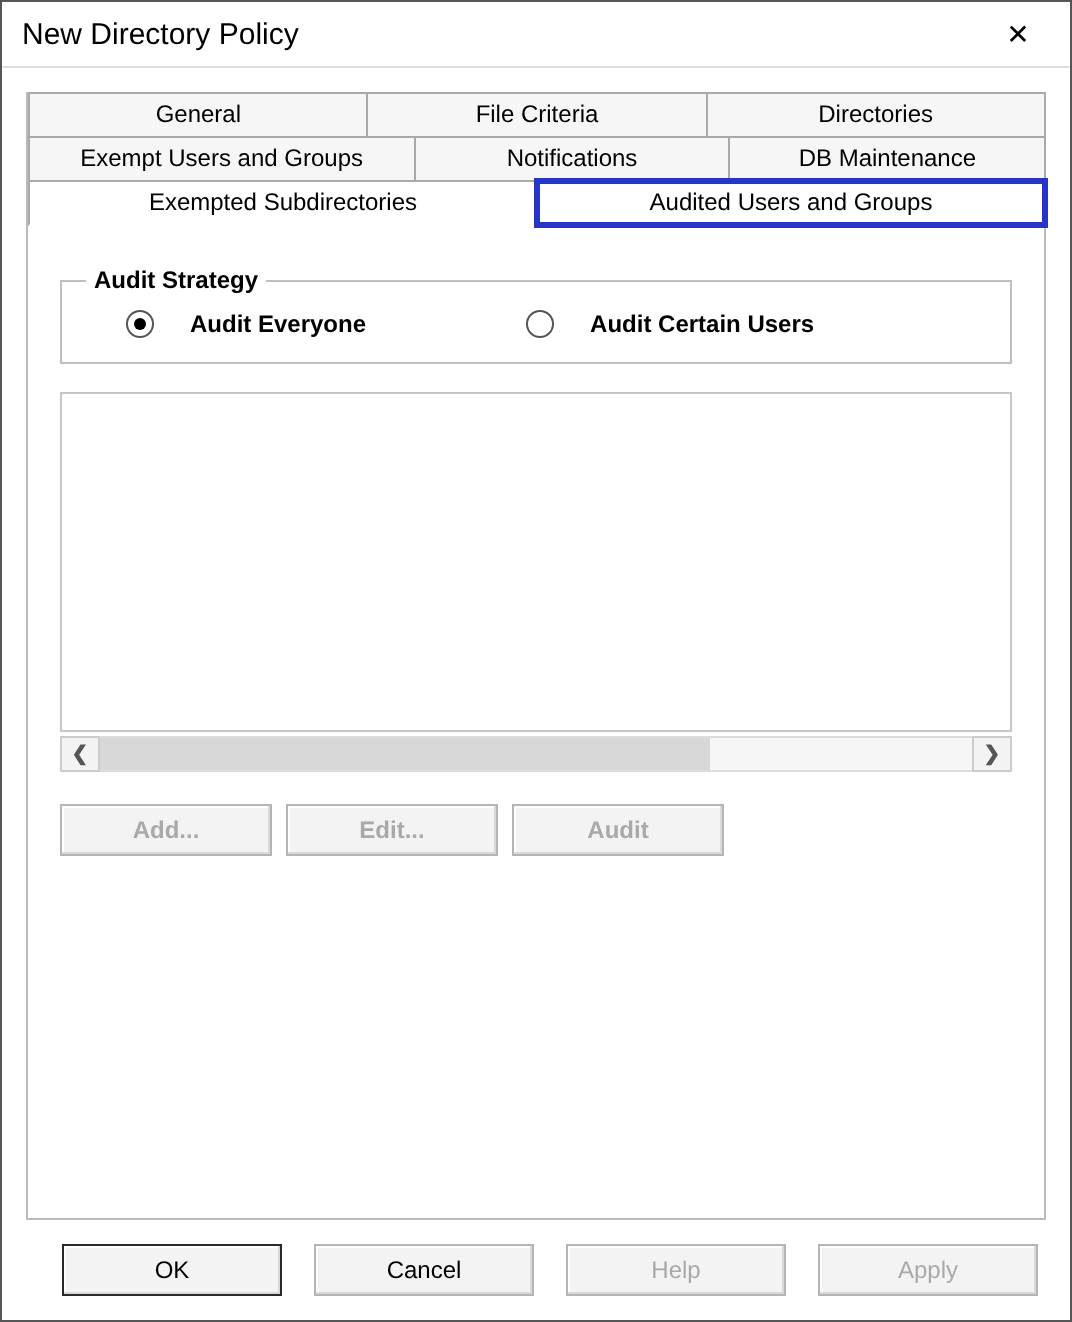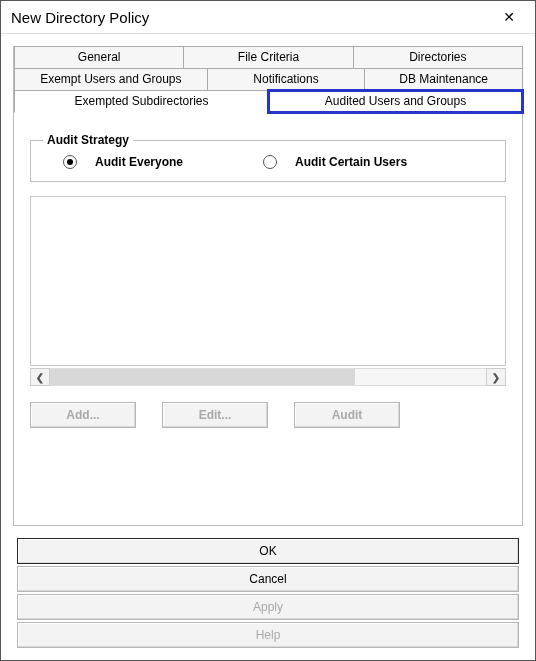--- a/index.html
+++ b/index.html
@@ -170,44 +170,43 @@
   .hscroll .thumb {
     position: absolute;
     left: 0;
     top: 0;
     height: 100%;
     width: 70%;
     background: #d8d8d8;
   }
   .btn-row {
     display: flex;
-    gap: 26px;
+    gap: 7px;
   }
   .btn {
     min-width: 84px;
     height: 24px;
     border: 1px solid #b5b5b5;
     background: #f3f3f3;
     font-size: 12px;
     display: inline-flex;
     align-items: center;
     justify-content: center;
     box-shadow: inset -1px -1px 0 #d9d9d9, inset 1px 1px 0 #fff;
     padding: 0 10px;
     color: #000;
   }
   .btn.disabled {
     color: #a9a9a9;
   }
   .dialog-buttons {
     display: flex;
     justify-content: flex-end;
-    gap: 2px;
+    gap: 16px;
     padding: 12px 4px 4px 4px;
-    flex-direction: column;
   }
   .dialog-buttons .btn {
     min-width: 88px;
   }
   .btn.default {
     border: 1px solid #2a2a2a;
   }
 </style>
 </head>
 <body>
@@ -276,18 +275,18 @@
           <div class="btn disabled">Edit...</div>
           <div class="btn disabled">Audit</div>
         </div>
 
       </div>
     </div>
 
     <div class="dialog-buttons">
       <div class="btn default">OK</div>
       <div class="btn">Cancel</div>
+      <div class="btn disabled">Help</div>
       <div class="btn disabled">Apply</div>
-      <div class="btn disabled">Help</div>
     </div>
 
   </div>
 </div>
 
 </body></html>

